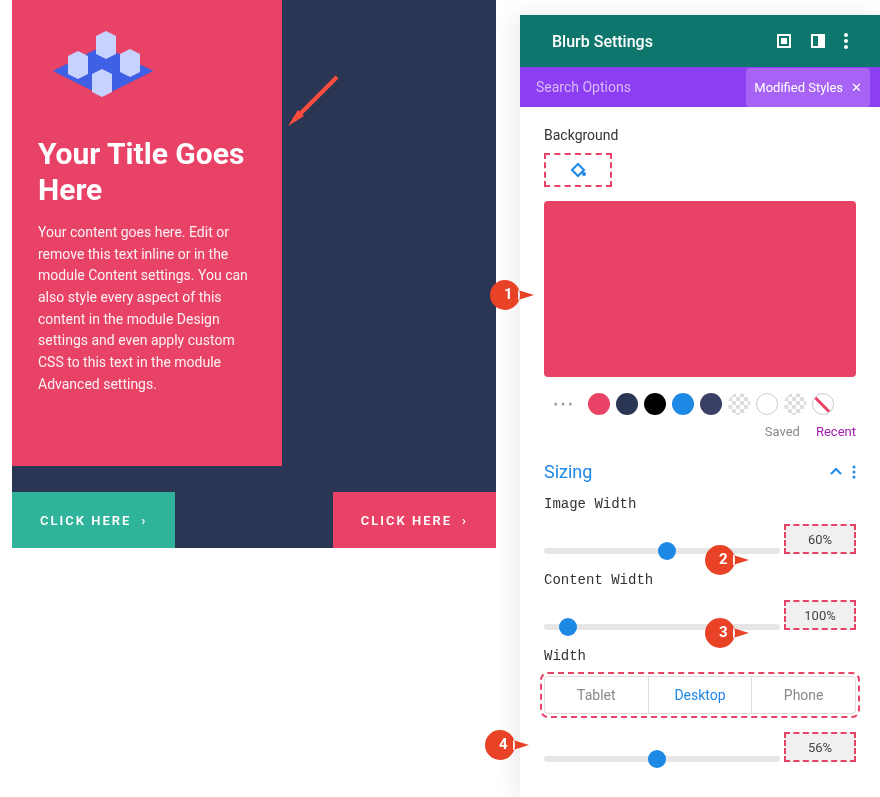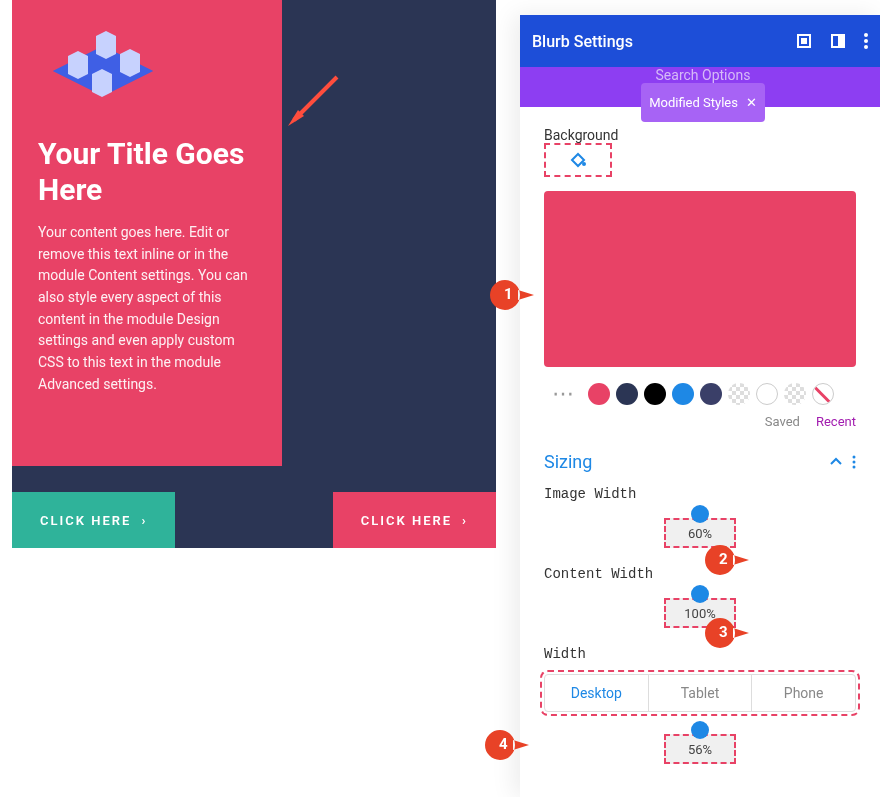--- a/index.html
+++ b/index.html
@@ -10,45 +10,45 @@
 .blurb-icon { width: 130px; height: 90px; margin-bottom: 20px; }
 .blurb-title { font-size: 30px; font-weight: 700; line-height: 1.2; margin-bottom: 14px; }
 .blurb-body { font-size: 14px; line-height: 1.55; opacity: 0.92; }
 .arrow-red { position: absolute; left: 270px; top: 72px; width: 60px; height: 60px; }
 .btn-row { position: absolute; left: 0; top: 492px; width: 484px; height: 56px; display: flex; justify-content: space-between; }
 .btn { display: flex; align-items: center; justify-content: center; gap: 10px; color: #fff; font-size: 13px; font-weight: 600; letter-spacing: 2px; padding: 0 28px; cursor: pointer; height: 56px; }
 .btn-teal { background: #2fb39a; }
 .btn-pink { background: #e84266; }
 
 .panel { position: absolute; right: 0; top: 15px; width: 360px; height: 782px; background: #fff; box-shadow: -6px 0 24px rgba(0,0,0,0.08); border-radius: 4px 0 0 0; display: flex; flex-direction: column; }
-.panel-header { background: #1d4ed8; color: #fff; height: 52px; display: flex; align-items: center; justify-content: space-between; padding: 0 12px; }
+.panel-header { background: #0f766e; color: #fff; height: 52px; display: flex; align-items: center; justify-content: space-between; padding: 0 32px; }
 .panel-title { font-size: 16px; font-weight: 500; }
 .panel-actions { display: flex; gap: 18px; align-items: center; }
 .panel-actions svg { cursor: pointer; }
-.search-row { background: #8d3ef2; height: 40px; display: flex; align-items: center; justify-content: space-between; padding: 0 10px 0 16px; color: #d6baf7; font-size: 14px; flex-direction: column; }
+.search-row { background: #8d3ef2; height: 40px; display: flex; align-items: center; justify-content: space-between; padding: 0 10px 0 16px; color: #d6baf7; font-size: 14px; }
 .chip { background: #a763f5; color: #fff; padding: 12px 8px; border-radius: 4px; font-size: 13px; display: flex; align-items: center; gap: 8px; }
 .body { padding: 20px 24px 0 24px; overflow: hidden; flex: 1; }
-.label { font-size: 14px; color: #333; }
+.label { font-size: 14px; color: #333; margin-bottom: 10px; }
 .bg-tab { border: 2px dashed #e84266; width: 68px; height: 34px; display: flex; align-items: center; justify-content: center; margin-bottom: 14px; }
 .preview-box { background: #e84266; height: 176px; border-radius: 4px; margin-bottom: 14px; }
 .swatch-row { display: flex; align-items: center; gap: 6px; margin-bottom: 8px; padding-left: 8px; }
 .dots3 { color: #999; font-size: 22px; margin-right: 8px; }
 .sw { width: 22px; height: 22px; border-radius: 50%; }
 .sw-check { background-image: repeating-conic-gradient(#ddd 0 25%, #fff 0 50%); background-size: 8px 8px; }
 .sw-white { background: #fff; border: 1px solid #ccc; }
 .sw-strike { background: #fff; border: 1px solid #ccc; position: relative; overflow: hidden; }
 .sw-strike::after { content: ""; position: absolute; width: 140%; height: 3px; background: #e84266; top: 50%; left: -20%; transform: rotate(45deg); }
 .saved-recent { display: flex; justify-content: flex-end; gap: 16px; font-size: 13px; margin-bottom: 22px; }
 .sr-saved { color: #888; }
 .sr-recent { color: #a21caf; }
 .section-hdr { display: flex; justify-content: space-between; align-items: center; font-size: 18px; color: #1e88e5; margin-bottom: 14px; }
 .section-icons { display: flex; gap: 10px; align-items: center; color: #1e88e5; }
 .slider-group { margin-bottom: 18px; position: relative; }
 .slider-group .label { margin-bottom: 12px; font-family: Liberation Mono, monospace; }
-.slider-row { display: flex; align-items: center; gap: 4px; flex-direction: column; }
+.slider-row { display: flex; align-items: flex-end; gap: 4px; }
 .track { position: relative; height: 6px; background: #e6e6e6; border-radius: 3px; flex: 1; }
 .thumb { position: absolute; top: 50%; transform: translate(-50%,-50%); width: 18px; height: 18px; background: #1e88e5; border-radius: 50%; }
 .val-box { width: 72px; height: 30px; background: #f0f0f0; display: flex; align-items: center; justify-content: center; font-size: 13px; color: #444; }
 .val-dashed { border: 2px dashed #e84266; }
 .tabs { display: flex; border: 1px solid #ddd; border-radius: 4px; overflow: hidden; margin-bottom: 18px; }
 .tabs.dashed { outline: 2px dashed #e84266; outline-offset: 2px; }
 .tab { flex: 1; text-align: center; padding: 10px 0; font-size: 14px; color: #888; cursor: pointer; }
 .tab.active { color: #1e88e5; }
 .tab + .tab { border-left: 1px solid #ddd; }
 
@@ -174,22 +174,22 @@
         <div class="track">
             <div class="thumb" style="left:10%"></div>
           </div>
         <div class="val-box val-dashed">100%</div>
       </div>
     </div>
 
     <div class="slider-group">
       <div class="label">Width</div>
       <div class="tabs dashed">
+        <div class="tab">Tablet</div>
         <div class="tab active">Desktop</div>
-        <div class="tab">Tablet</div>
         <div class="tab">Phone</div>
       </div>
       <div class="slider-row">
         <div class="track">
             <div class="thumb" style="left:48%"></div>
           </div>
         <div class="val-box val-dashed">56%</div>
       </div>
     </div>
   </div>

